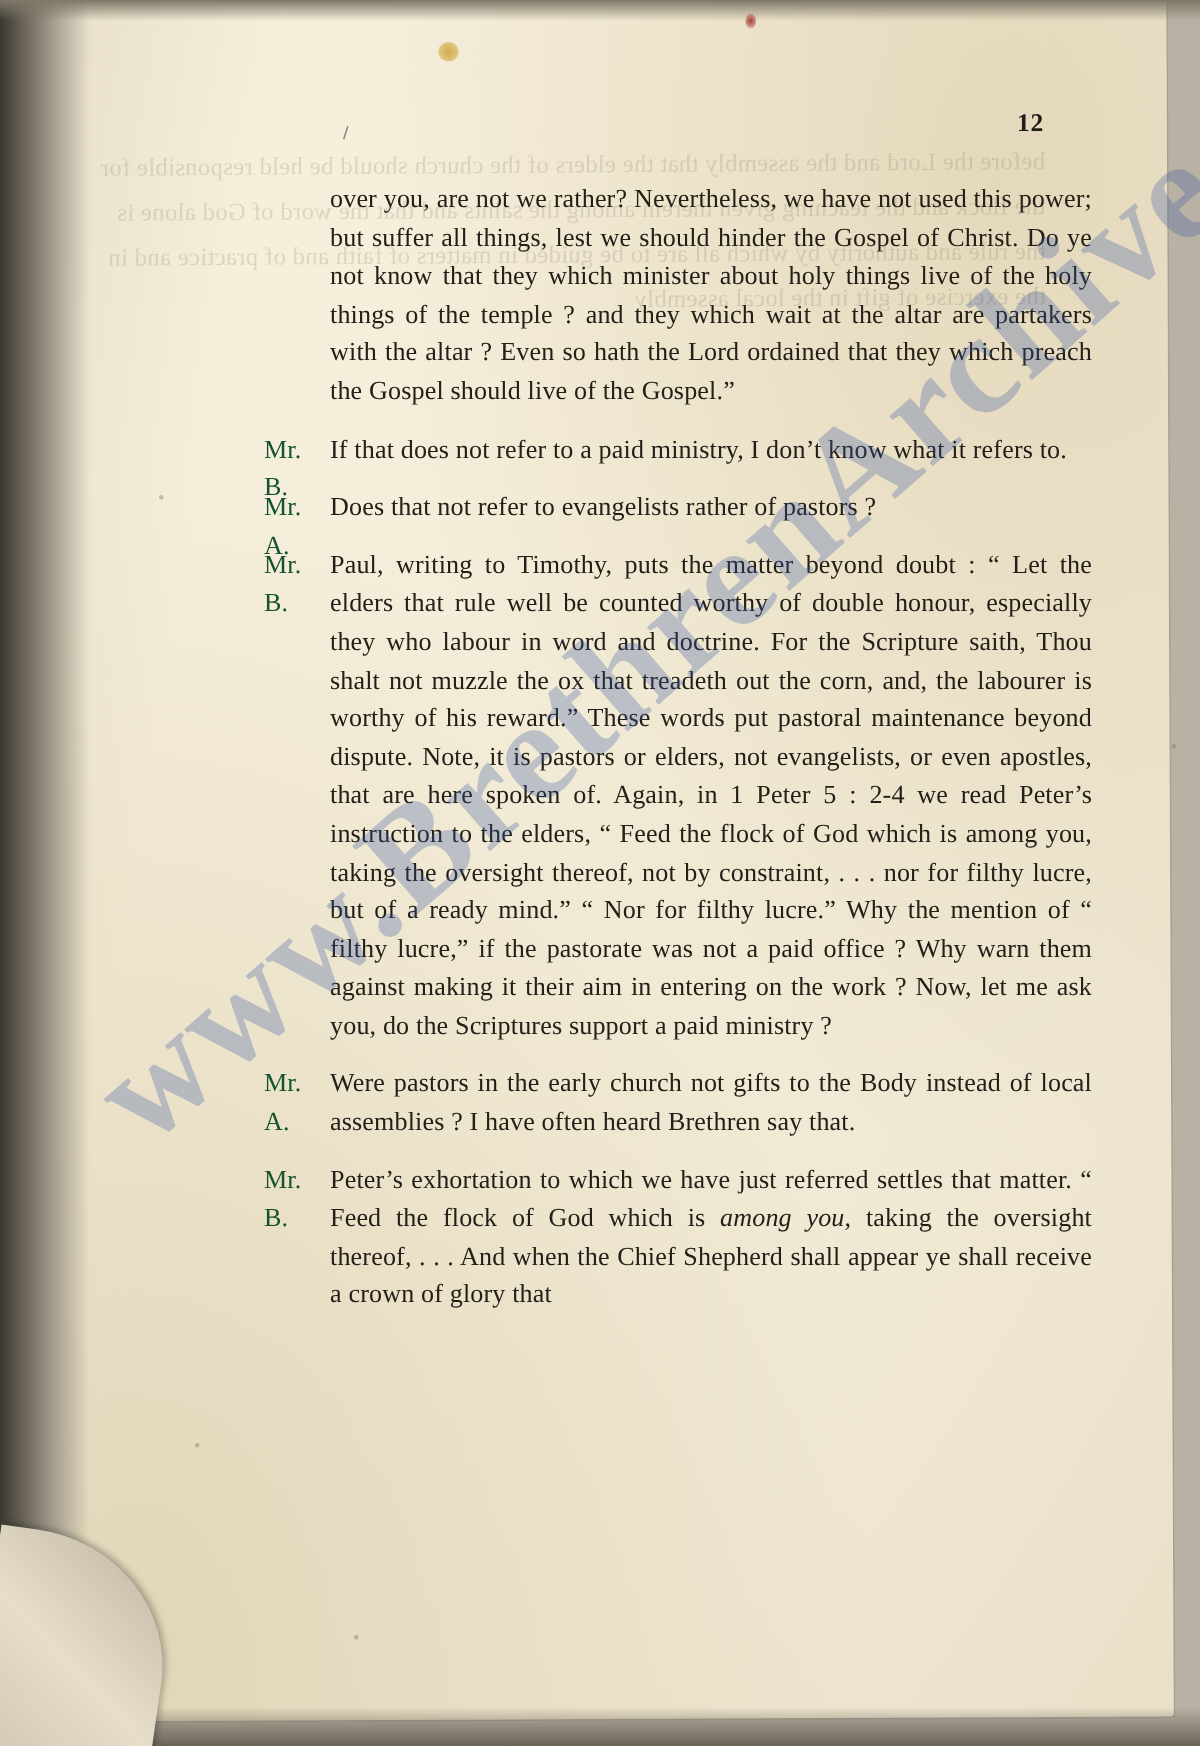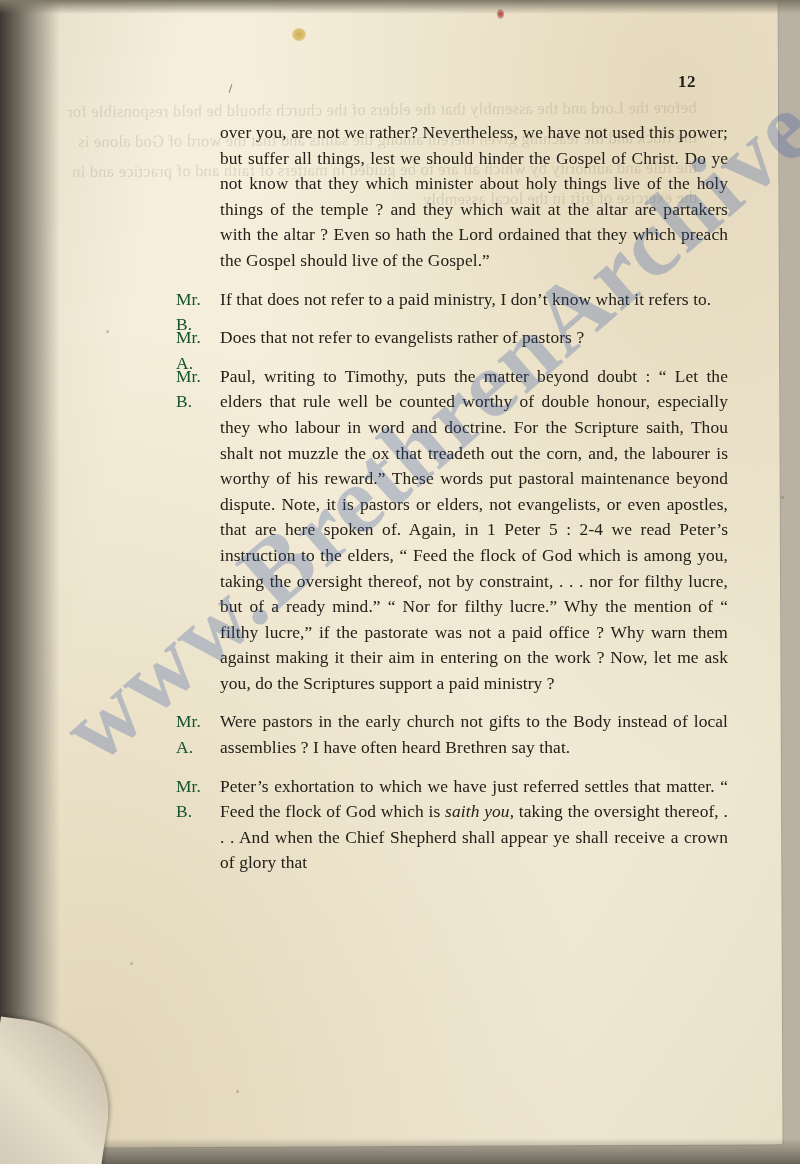--- a/index.html
+++ b/index.html
@@ -244,21 +244,21 @@
         <span class="txt">Paul, writing to Timothy, puts the matter beyond doubt : “ Let the elders that rule well be counted worthy of double honour, especially they who labour in word and doctrine.   For the Scripture saith, Thou shalt not muzzle the ox that treadeth out the corn, and, the labourer is worthy of his reward.”   These words put pastoral maintenance beyond dispute.   Note, it is pastors or elders, not evangelists, or even apostles, that are here spoken of.   Again, in 1 Peter 5 : 2-4 we read Peter’s instruction to the elders, “ Feed the flock of God which is among you, taking the oversight thereof, not by constraint,  .   .   .   nor for filthy lucre, but of a ready mind.”  “ Nor for filthy lucre.”  Why the mention of “ filthy lucre,” if the pastorate was not a paid office ?   Why warn them against making it their aim in entering on the work ?   Now, let me ask you, do the Scriptures support a paid ministry ?</span>
       </p>
 
       <p class="para speech">
         <span class="speaker">Mr. A.</span>
         <span class="txt">Were pastors in the early church not gifts to the Body instead of local assemblies ?   I have often heard Brethren say that.</span>
       </p>
 
       <p class="para speech">
         <span class="speaker">Mr. B.</span>
-        <span class="txt">Peter’s exhortation to which we have just referred settles that matter.   “ Feed the flock of God which is <em>saith you</em>, taking the oversight thereof,  .   .   .   And when the Chief Shepherd shall appear ye shall receive a crown of glory that</span>
+        <span class="txt">Peter’s exhortation to which we have just referred settles that matter.   “ Feed the flock of God which is <em>among you</em>, taking the oversight thereof,  .   .   .   And when the Chief Shepherd shall appear ye shall receive a crown of glory that</span>
       </p>
 
     </div>
   </div>
 
   <div id="watermark">
     <span>www.BrethrenArchive.org</span>
   </div>
 
 </div>

